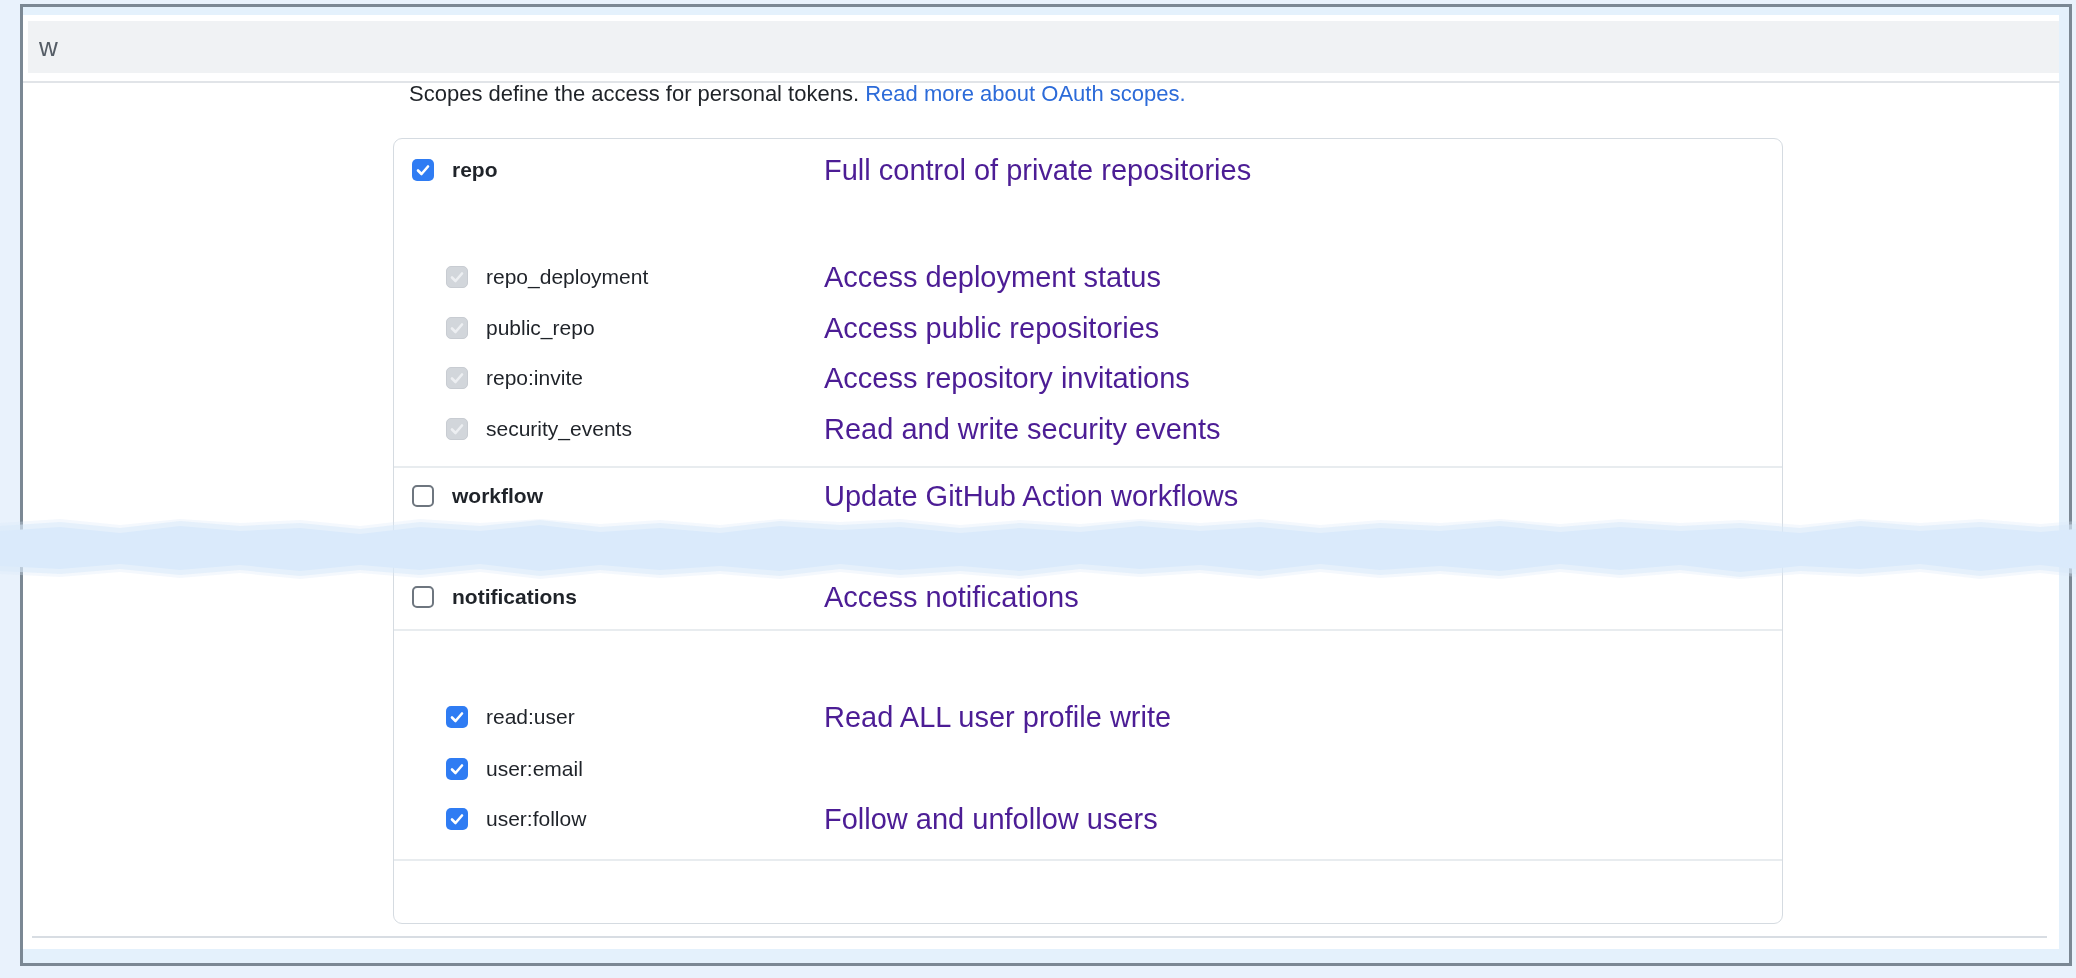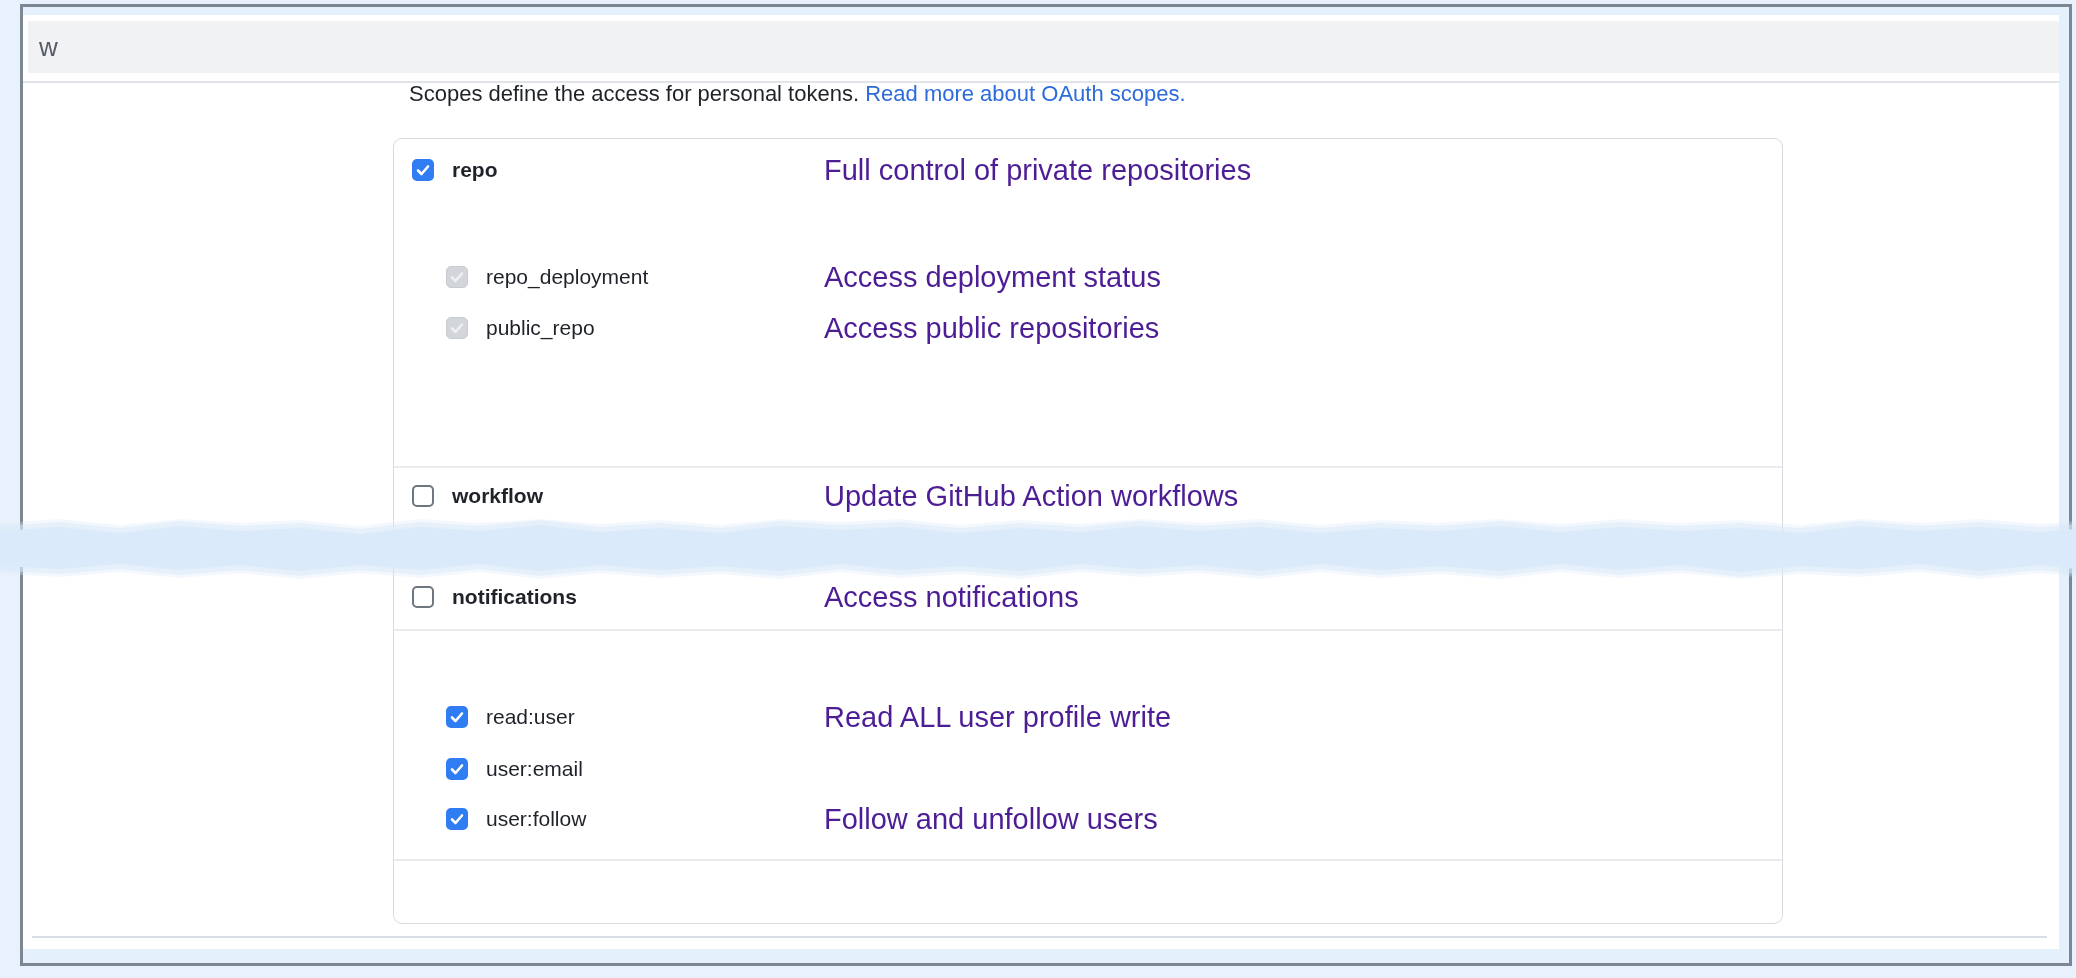--- a/index.html
+++ b/index.html
@@ -109,20 +109,38 @@
     </div>
     <div class="row sub" style="top:163px">
       <span class="cb checked-disabled">
           <svg viewBox="0 0 16 16">
             <path d="M3 8.5 L6.5 12 L13 4.5" fill="none" stroke="currentColor" stroke-width="2.6" stroke-linecap="round" stroke-linejoin="round"></path>
           </svg>
         </span>
       <span class="lbl">public_repo</span>
       <span class="desc">Access public repositories</span>
     </div>
+    <div class="row sub" style="top:213px">
+      <span class="cb checked-disabled">
+          <svg viewBox="0 0 16 16">
+            <path d="M3 8.5 L6.5 12 L13 4.5" fill="none" stroke="currentColor" stroke-width="2.6" stroke-linecap="round" stroke-linejoin="round"></path>
+          </svg>
+        </span>
+      <span class="lbl">repo:invite</span>
+      <span class="desc">Access repository invitations</span>
+    </div>
+    <div class="row sub" style="top:264px">
+      <span class="cb checked-disabled">
+          <svg viewBox="0 0 16 16">
+            <path d="M3 8.5 L6.5 12 L13 4.5" fill="none" stroke="currentColor" stroke-width="2.6" stroke-linecap="round" stroke-linejoin="round"></path>
+          </svg>
+        </span>
+      <span class="lbl">security_events</span>
+      <span class="desc">Read and write security events</span>
+    </div>
 
     <div class="row-divider" style="top:327px"></div>
 
     <div class="row group" style="top:331px">
       <span class="cb unchecked"></span>
       <span class="lbl">workflow</span>
       <span class="desc">Update GitHub Action workflows</span>
     </div>
 
     <div class="row group" style="top:432px">

